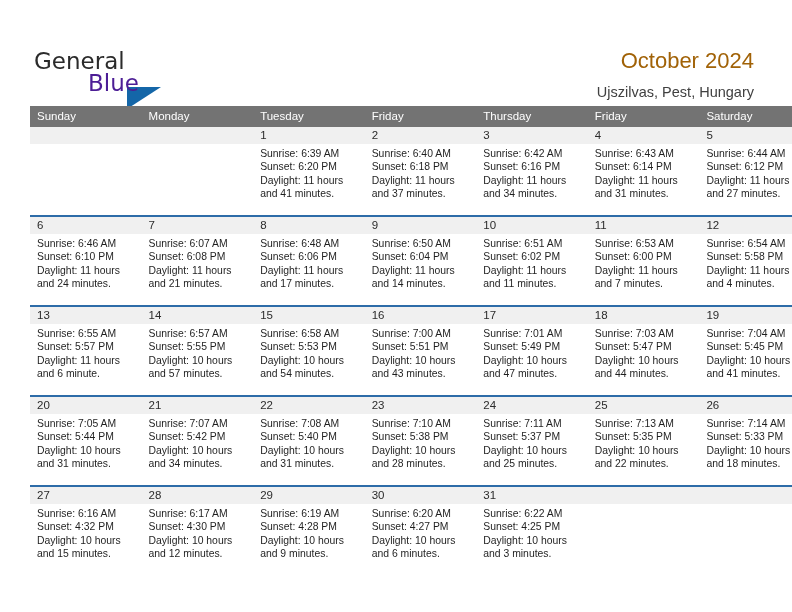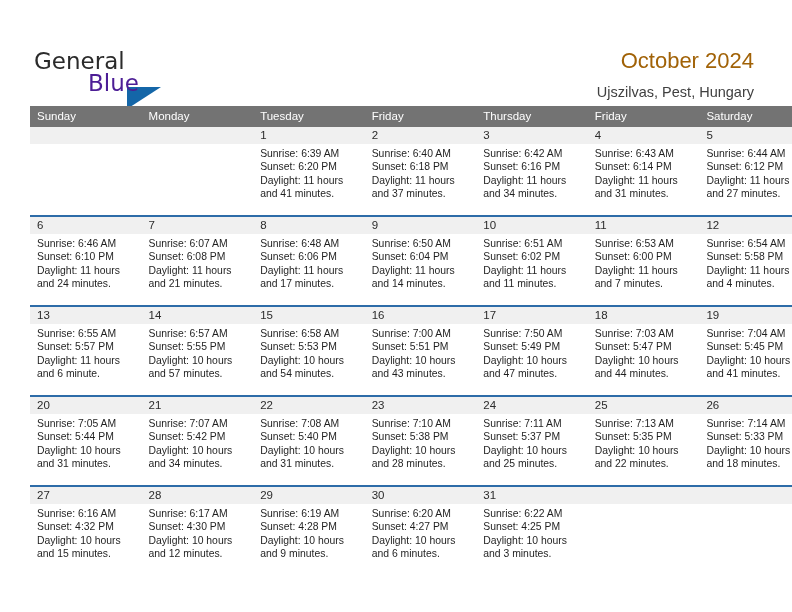--- a/index.html
+++ b/index.html
@@ -385,21 +385,21 @@
                   <div>Sunset: 5:51 PM</div>
                   <div class="daylight">Daylight: 10 hours</div>
                   <div class="daylight">and 43 minutes.</div>
                 </div>
               </div>
             </td>
             <td>
               <div class="cell-inner">
                 <div class="daynum-band">17</div>
                 <div class="details">
-                  <div>Sunrise: 7:50 AM</div>
+                  <div>Sunrise: 7:01 AM</div>
                   <div>Sunset: 5:49 PM</div>
                   <div class="daylight">Daylight: 10 hours</div>
                   <div class="daylight">and 47 minutes.</div>
                 </div>
               </div>
             </td>
             <td>
               <div class="cell-inner">
                 <div class="daynum-band">18</div>
                 <div class="details">

